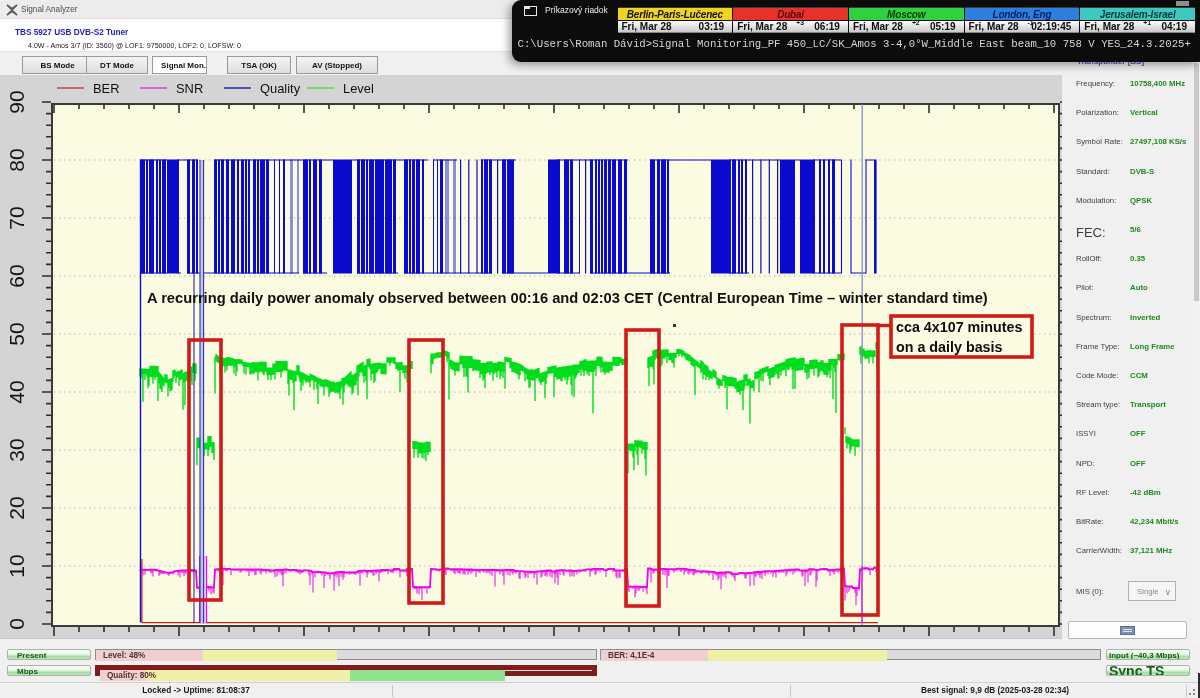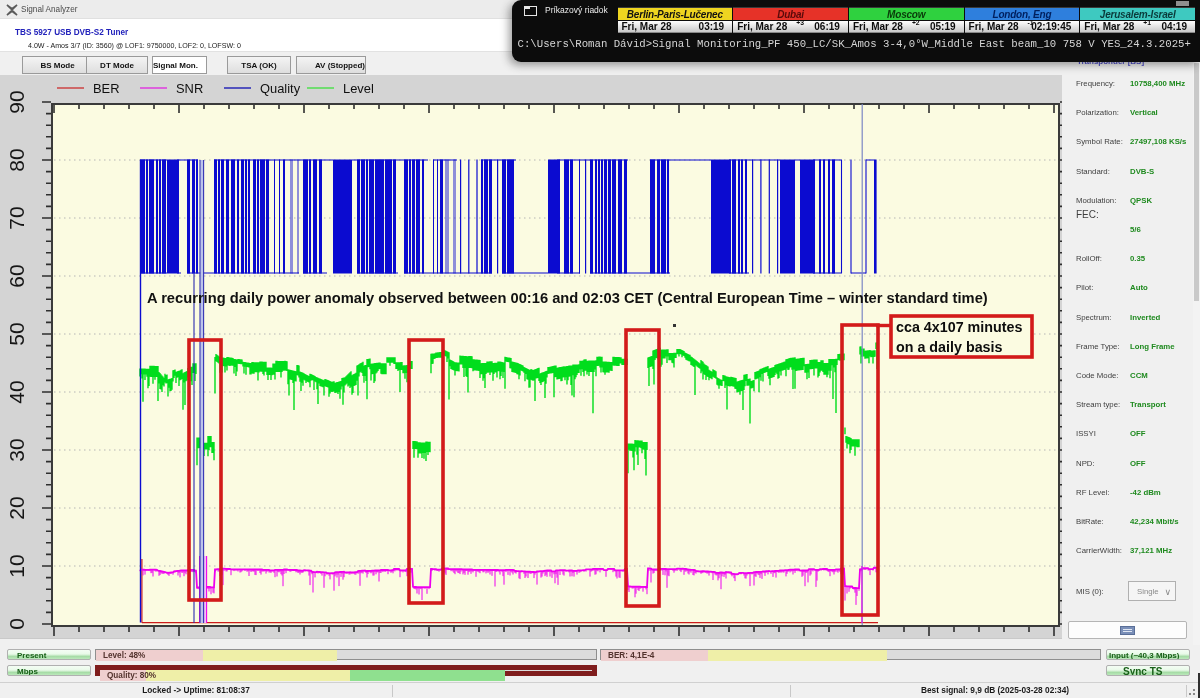--- a/index.html
+++ b/index.html
@@ -11,23 +11,23 @@
       </svg>
 <div style="position:absolute;left:21px;top:5px;font-size:8.2px;color:#4a4a4a">Signal Analyzer</div>
 </div>
 <div style="position:absolute;left:0;top:19px;width:1200px;height:33px;background:#ffffff;border-bottom:1px solid #e2e2e2">
 <div style="position:absolute;left:15px;top:9px;font-size:8.2px;font-weight:bold;color:#2222bb">TBS 5927 USB DVB-S2 Tuner</div>
 <div style="position:absolute;left:28px;top:23px;font-size:7.1px;color:#1a1a1a">4.0W - Amos 3/7 (ID: 3560) @ LOF1: 9750000, LOF2: 0, LOFSW: 0</div>
 </div>
 <div style="position:absolute;left:0;top:52px;width:1200px;height:23px;background:#f0f0f0"></div>
     <div style="position:absolute;left:22px;top:56px;width:71px;height:18px;background:linear-gradient(#f4f4f4,#dedede);border:1px solid #9a9a9a;font-size:8px;font-weight:bold;color:#111;text-align:center;line-height:18px">BS Mode</div>
     <div style="position:absolute;left:86px;top:56px;width:62px;height:18px;background:linear-gradient(#f4f4f4,#dedede);border:1px solid #9a9a9a;font-size:8px;font-weight:bold;color:#111;text-align:center;line-height:18px">DT Mode</div>
-    <div style="position:absolute;left:152px;top:56px;width:55px;height:18px;background:#ffffff;border:1px solid #9a9a9a;font-size:8px;font-weight:bold;color:#111;text-align:left;line-height:18px">Signal Mon.</div>
+    <div style="position:absolute;left:152px;top:56px;width:55px;height:18px;background:#ffffff;border:1px solid #9a9a9a;font-size:8px;font-weight:bold;color:#111;text-align:right;line-height:18px">Signal Mon.</div>
     <div style="position:absolute;left:227px;top:56px;width:64px;height:18px;background:linear-gradient(#f4f4f4,#dedede);border:1px solid #9a9a9a;font-size:8px;font-weight:bold;color:#111;text-align:center;line-height:18px">TSA (OK)</div>
-    <div style="position:absolute;left:296px;top:56px;width:70px;height:18px;background:linear-gradient(#f4f4f4,#dedede);border:1px solid #9a9a9a;font-size:8px;font-weight:bold;color:#111;text-align:right;line-height:18px">AV (Stopped)</div>
+    <div style="position:absolute;left:296px;top:56px;width:82px;height:18px;background:linear-gradient(#f4f4f4,#dedede);border:1px solid #9a9a9a;font-size:8px;font-weight:bold;color:#111;text-align:center;line-height:18px">AV (Stopped)</div>
 <svg width="1062" height="563" viewBox="0 75 1062 563" style="position:absolute;left:0;top:75px;font-family:'Liberation Sans',sans-serif">
 <rect x="0" y="75" width="1062" height="563" fill="#d4d4d4"></rect>
 <rect x="52" y="104" width="1007" height="522" fill="#fbfbe1" stroke="#3a3a3a" stroke-width="2"></rect>
 <path d="M54 566.0H1057 M54 508.0H1057 M54 450.0H1057 M54 392.0H1057 M54 334.0H1057 M54 276.0H1057 M54 218.0H1057 M54 160.0H1057" stroke="#b5b5b5" stroke-width="1" stroke-dasharray="1.5,3.5" fill="none"></path>
 <path d="M54 627V636 M79 627V632 M104 627V632 M129 627V632 M154 627V632 M179 627V636 M204 627V632 M229 627V632 M254 627V632 M279 627V632 M304 627V636 M329 627V632 M354 627V632 M379 627V632 M404 627V632 M429 627V636 M454 627V632 M479 627V632 M504 627V632 M529 627V632 M554 627V636 M579 627V632 M604 627V632 M629 627V632 M654 627V632 M679 627V636 M704 627V632 M729 627V632 M754 627V632 M779 627V632 M804 627V636 M829 627V632 M854 627V632 M879 627V632 M904 627V632 M929 627V636 M954 627V632 M979 627V632 M1004 627V632 M1029 627V632 M1054 627V636 M54 105V113 M79 105V109 M104 105V109 M129 105V109 M154 105V109 M179 105V113 M204 105V109 M229 105V109 M254 105V109 M279 105V109 M304 105V113 M329 105V109 M354 105V109 M379 105V109 M404 105V109 M429 105V113 M454 105V109 M479 105V109 M504 105V109 M529 105V109 M554 105V113 M579 105V109 M604 105V109 M629 105V109 M654 105V109 M679 105V113 M704 105V109 M729 105V109 M754 105V109 M779 105V109 M804 105V113 M829 105V109 M854 105V109 M879 105V109 M904 105V109 M929 105V113 M954 105V109 M979 105V109 M1004 105V109 M1029 105V109 M1054 105V113 M42 624.0H51 M1060 624.0H1069 M46 612.4H51 M1060 612.4H1065 M46 600.8H51 M1060 600.8H1065 M46 589.2H51 M1060 589.2H1065 M46 577.6H51 M1060 577.6H1065 M42 566.0H51 M1060 566.0H1069 M46 554.4H51 M1060 554.4H1065 M46 542.8H51 M1060 542.8H1065 M46 531.2H51 M1060 531.2H1065 M46 519.6H51 M1060 519.6H1065 M42 508.0H51 M1060 508.0H1069 M46 496.4H51 M1060 496.4H1065 M46 484.8H51 M1060 484.8H1065 M46 473.2H51 M1060 473.2H1065 M46 461.6H51 M1060 461.6H1065 M42 450.0H51 M1060 450.0H1069 M46 438.4H51 M1060 438.4H1065 M46 426.8H51 M1060 426.8H1065 M46 415.2H51 M1060 415.2H1065 M46 403.6H51 M1060 403.6H1065 M42 392.0H51 M1060 392.0H1069 M46 380.4H51 M1060 380.4H1065 M46 368.8H51 M1060 368.8H1065 M46 357.2H51 M1060 357.2H1065 M46 345.6H51 M1060 345.6H1065 M42 334.0H51 M1060 334.0H1069 M46 322.4H51 M1060 322.4H1065 M46 310.8H51 M1060 310.8H1065 M46 299.2H51 M1060 299.2H1065 M46 287.6H51 M1060 287.6H1065 M42 276.0H51 M1060 276.0H1069 M46 264.4H51 M1060 264.4H1065 M46 252.8H51 M1060 252.8H1065 M46 241.2H51 M1060 241.2H1065 M46 229.6H51 M1060 229.6H1065 M42 218.0H51 M1060 218.0H1069 M46 206.4H51 M1060 206.4H1065 M46 194.8H51 M1060 194.8H1065 M46 183.2H51 M1060 183.2H1065 M46 171.6H51 M1060 171.6H1065 M42 160.0H51 M1060 160.0H1069 M46 148.4H51 M1060 148.4H1065 M46 136.8H51 M1060 136.8H1065 M46 125.2H51 M1060 125.2H1065 M46 113.6H51 M1060 113.6H1065 M42 102.0H51 M1060 102.0H1069" stroke="#2e2e2e" stroke-width="1.6" fill="none"></path>
 <text transform="translate(24 624.0) rotate(-90)" text-anchor="middle" font-size="21" fill="#161616">0</text>
       <text transform="translate(24 566.0) rotate(-90)" text-anchor="middle" font-size="21" fill="#161616">10</text>
       <text transform="translate(24 508.0) rotate(-90)" text-anchor="middle" font-size="21" fill="#161616">20</text>
       <text transform="translate(24 450.0) rotate(-90)" text-anchor="middle" font-size="21" fill="#161616">30</text>
       <text transform="translate(24 392.0) rotate(-90)" text-anchor="middle" font-size="21" fill="#161616">40</text>
@@ -180,21 +180,21 @@
 <div style="position:absolute;left:14px;top:18px;font-size:7.8px;color:#3e3e3e;white-space:nowrap">Frequency:</div>
       <div style="position:absolute;left:68px;top:18px;font-size:7.8px;font-weight:bold;color:#1f8a1f;white-space:nowrap">10758,400 MHz</div>
       <div style="position:absolute;left:14px;top:47px;font-size:7.8px;color:#3e3e3e;white-space:nowrap">Polarization:</div>
       <div style="position:absolute;left:68px;top:47px;font-size:7.8px;font-weight:bold;color:#1f8a1f;white-space:nowrap">Vertical</div>
       <div style="position:absolute;left:14px;top:76px;font-size:7.8px;color:#3e3e3e;white-space:nowrap">Symbol Rate:</div>
       <div style="position:absolute;left:68px;top:76px;font-size:7.8px;font-weight:bold;color:#1f8a1f;white-space:nowrap">27497,108 KS/s</div>
       <div style="position:absolute;left:14px;top:106px;font-size:7.8px;color:#3e3e3e;white-space:nowrap">Standard:</div>
       <div style="position:absolute;left:68px;top:106px;font-size:7.8px;font-weight:bold;color:#1f8a1f;white-space:nowrap">DVB-S</div>
       <div style="position:absolute;left:14px;top:135px;font-size:7.8px;color:#3e3e3e;white-space:nowrap">Modulation:</div>
       <div style="position:absolute;left:68px;top:135px;font-size:7.8px;font-weight:bold;color:#1f8a1f;white-space:nowrap">QPSK</div>
-      <div style="position:absolute;left:14px;top:148px;font-size:10px;color:#3e3e3e;white-space:nowrap">FEC:</div>
+      <div style="position:absolute;left:14px;top:164px;font-size:13px;color:#3e3e3e;white-space:nowrap">FEC:</div>
       <div style="position:absolute;left:68px;top:164px;font-size:7.8px;font-weight:bold;color:#1f8a1f;white-space:nowrap">5/6</div>
       <div style="position:absolute;left:14px;top:193px;font-size:7.8px;color:#3e3e3e;white-space:nowrap">RollOff:</div>
       <div style="position:absolute;left:68px;top:193px;font-size:7.8px;font-weight:bold;color:#1f8a1f;white-space:nowrap">0.35</div>
       <div style="position:absolute;left:14px;top:222px;font-size:7.8px;color:#3e3e3e;white-space:nowrap">Pilot:</div>
       <div style="position:absolute;left:68px;top:222px;font-size:7.8px;font-weight:bold;color:#1f8a1f;white-space:nowrap">Auto</div>
       <div style="position:absolute;left:14px;top:252px;font-size:7.8px;color:#3e3e3e;white-space:nowrap">Spectrum:</div>
       <div style="position:absolute;left:68px;top:252px;font-size:7.8px;font-weight:bold;color:#1f8a1f;white-space:nowrap">Inverted</div>
       <div style="position:absolute;left:14px;top:281px;font-size:7.8px;color:#3e3e3e;white-space:nowrap">Frame Type:</div>
       <div style="position:absolute;left:68px;top:281px;font-size:7.8px;font-weight:bold;color:#1f8a1f;white-space:nowrap">Long Frame</div>
       <div style="position:absolute;left:14px;top:310px;font-size:7.8px;color:#3e3e3e;white-space:nowrap">Code Mode:</div>
@@ -234,21 +234,21 @@
       <div style="position:absolute;left:46px;top:0;width:204px;height:11px;background:#efefa8"></div>
       <div style="position:absolute;left:250px;top:0;width:155px;height:11px;background:#8fe08f"></div>
       <div style="position:absolute;left:7px;top:0;font-size:8.2px;font-weight:bold;color:#53332e;line-height:11px;white-space:nowrap">Quality: 80%</div>
     </div>
     <div style="position:absolute;left:600px;top:649px;width:501px;height:11px;background:#dcdcdc;border:1px solid #8f8f8f">
       <div style="position:absolute;left:0;top:0;width:107px;height:11px;background:#efcfcf"></div>
       <div style="position:absolute;left:107px;top:0;width:179px;height:11px;background:#efefa8"></div>
       <div style="position:absolute;left:7px;top:0;font-size:8.2px;font-weight:bold;color:#53332e;line-height:11px;white-space:nowrap">BER: 4,1E-4</div>
     </div>
     <div style="position:absolute;left:1106px;top:649px;width:84px;height:11px;background:linear-gradient(#f4fdf4 0%,#e9fae9 45%,#a6dca6 72%,#bce8bc 100%);border:1px solid #b0b0b0;border-radius:2px;font-size:8px;font-weight:bold;color:#186018;line-height:11px;padding-left:2px;white-space:nowrap;overflow:hidden">Input (~40,3 Mbps)</div>
-    <div style="position:absolute;left:1106px;top:665px;width:84px;height:11px;background:linear-gradient(#f4fdf4 0%,#e9fae9 45%,#a6dca6 72%,#bce8bc 100%);border:1px solid #b0b0b0;border-radius:2px;font-size:10px;font-weight:bold;color:#186018;line-height:11px;padding-left:16px;white-space:nowrap;overflow:hidden">Sync TS</div>
+    <div style="position:absolute;left:1106px;top:665px;width:84px;height:11px;background:linear-gradient(#f4fdf4 0%,#e9fae9 45%,#a6dca6 72%,#bce8bc 100%);border:1px solid #b0b0b0;border-radius:2px;font-size:14px;font-weight:bold;color:#186018;line-height:11px;padding-left:2px;white-space:nowrap;overflow:hidden">Sync TS</div>
 <div style="position:absolute;left:0;top:682px;width:1200px;height:16px;background:#f0f0f0;border-top:1px solid #d0d0d0;font-size:8.3px;font-weight:600;color:#1a1a1a">
 <div style="position:absolute;left:0;top:0;width:392px;text-align:center;line-height:15px">Locked -&gt; Uptime: 81:08:37</div>
 <div style="position:absolute;left:790px;top:0;width:410px;text-align:center;line-height:15px">Best signal: 9,9 dB (2025-03-28 02:34)</div>
 <div style="position:absolute;left:392px;top:2px;width:1px;height:12px;background:#c8c8c8"></div>
 <div style="position:absolute;left:790px;top:2px;width:1px;height:12px;background:#c8c8c8"></div>
 <div style="position:absolute;left:1186px;top:2px;width:1px;height:12px;background:#c8c8c8"></div>
 <div style="position:absolute;left:1189px;top:10px;width:2px;height:2px;background:#8a8a8a"></div>
 <div style="position:absolute;left:1193px;top:10px;width:2px;height:2px;background:#8a8a8a"></div>
 <div style="position:absolute;left:1193px;top:6px;width:2px;height:2px;background:#8a8a8a"></div>
 </div>

